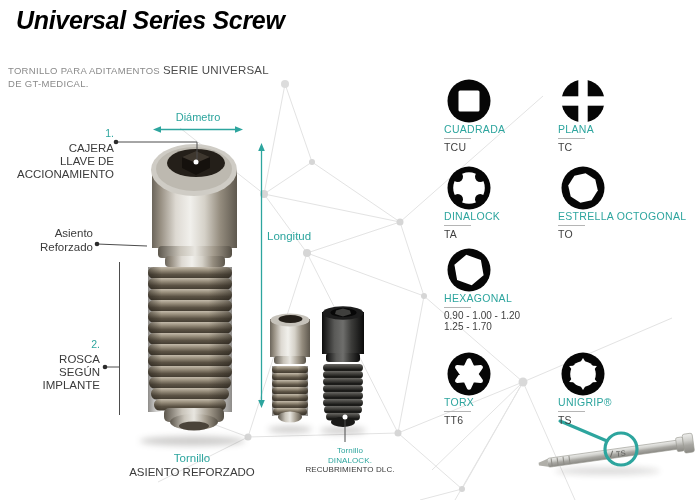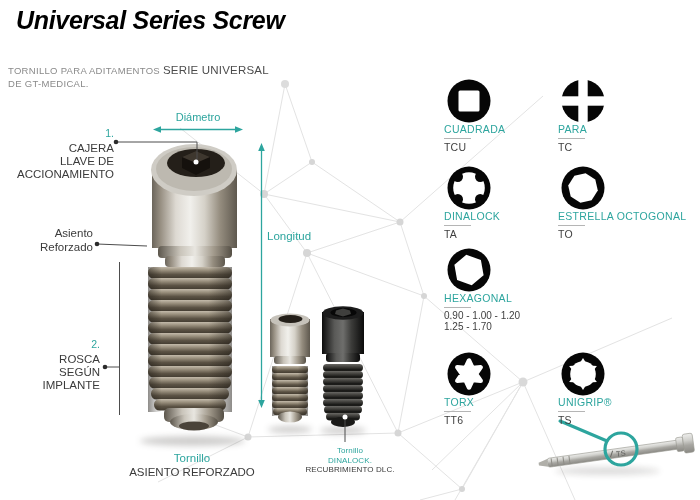--- a/index.html
+++ b/index.html
@@ -291,21 +291,21 @@
     <div class="dcode">TCU</div>
   </div>
   <div class="cell" style="left:558px;top:79px;">
     <div class="dicon">
       <svg viewBox="-22 -22 44 44" width="44" height="44">
           <circle r="21.5" fill="#060606"></circle>
           <rect x="-4.7" y="-23" width="9.4" height="46" fill="#fff"></rect>
           <rect x="-23" y="-4.7" width="46" height="9.4" fill="#fff"></rect>
         </svg>
     </div>
-    <div class="dname">PARA</div>
+    <div class="dname">PLANA</div>
     <div class="drule"></div>
     <div class="dcode">TC</div>
   </div>
 
   <div class="cell" style="left:558px;top:166px;">
     <div class="dicon">
       <svg viewBox="-22 -22 44 44" width="44" height="44">
           <circle r="21.5" fill="#060606"></circle>
           <polygon fill="#fff" points="14.8,2.6 8.6,12.3 -2.6,14.8 -12.3,8.6 -14.8,-2.6 -8.6,-12.3 2.6,-14.8 12.3,-8.6"></polygon>
         </svg>

